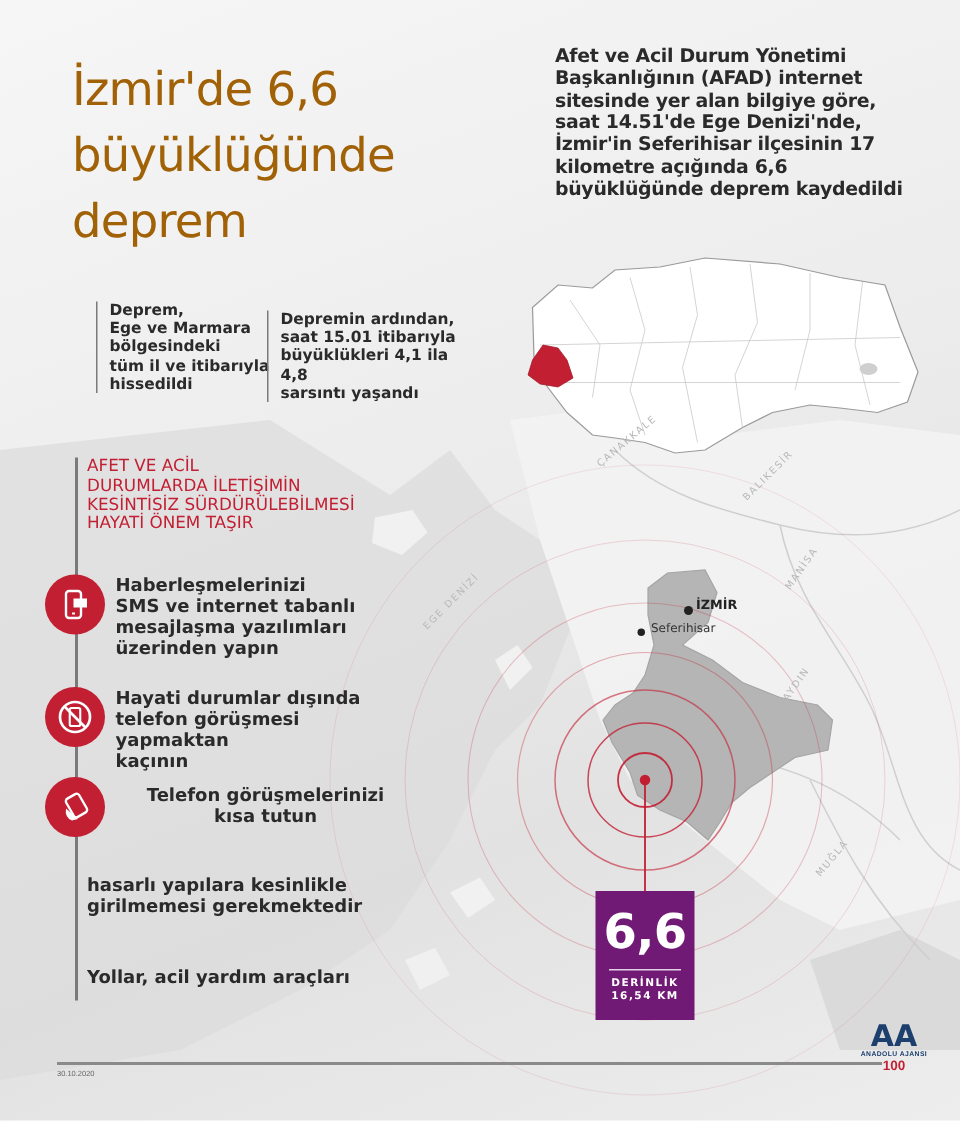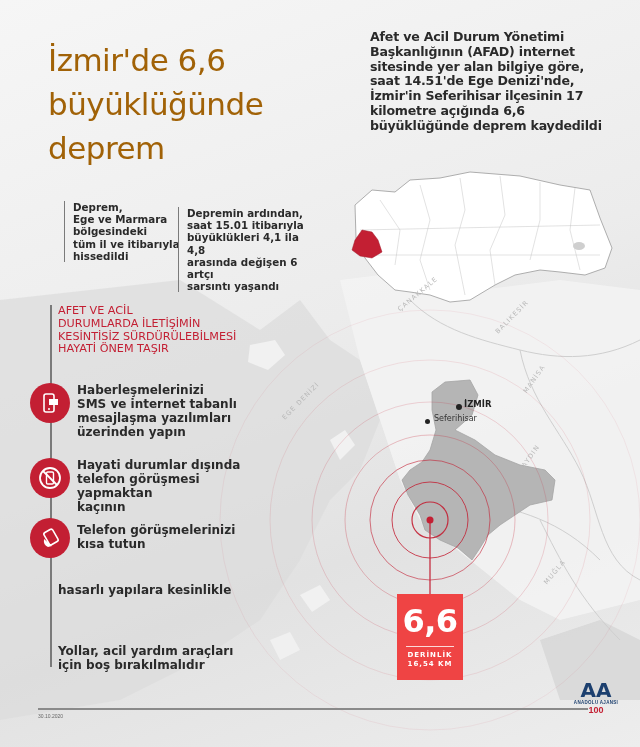--- a/index.html
+++ b/index.html
@@ -58,21 +58,21 @@
     left: 58px; width: 230px;
     font-size: 12px; line-height: 14px; color: #2a2a2a; font-weight: 600;
     font-family: "DejaVu Sans", sans-serif;
   }
 
   .footer-line { left: 38px; top: 708px; width: 550px; height: 1.5px; background: #8a8a8a; }
   .date { left: 38px; top: 713px; font-size: 5px; color: #666; }
 
   .mag-box {
     left: 397px; top: 594px; width: 66px; height: 86px;
-    background: #ef4444; color: #fff; text-align: center;
+    background: #701a75; color: #fff; text-align: center;
   }
   .mag-value { font-size: 32px; font-weight: 700; line-height: 34px; margin-top: 10px; letter-spacing: -0.5px; font-family: "DejaVu Sans", sans-serif; }
   .mag-sep { width: 48px; height: 1px; background: rgba(255,255,255,0.8); margin: 8px auto 4px; }
   .mag-label { font-size: 7px; font-weight: 700; letter-spacing: 1px; line-height: 9px; font-family: "DejaVu Sans", sans-serif; }
 
   .city-label { font-size: 8.5px; color: #222; font-family: "DejaVu Sans", sans-serif; white-space: nowrap; }
   .city-izmir { left: 490px; top: 397px; font-weight: 700; }
   .city-sef { left: 434px; top: 414px; color: #333; font-size: 8px; }
   .dot { width: 6px; height: 6px; border-radius: 50%; background: #222; }
 
@@ -144,21 +144,20 @@
   <div>Deprem,</div>
   <div>Ege ve Marmara</div>
   <div>bölgesindeki</div>
   <div>tüm il ve itibarıyla</div>
   <div>hissedildi</div>
 </div>
 <div class="abs fact fact2">
   <div>Depremin ardından,</div>
   <div>saat 15.01 itibarıyla</div>
   <div>büyüklükleri 4,1 ila 4,8</div>
-  <div>arasında değişen 6 artçı</div>
   <div>sarsıntı yaşandı</div>
 </div>
 
 <div class="abs tips-line"></div>
 <div class="abs tips-title">
   <div>AFET VE ACİL</div>
   <div>DURUMLARDA İLETİŞİMİN</div>
   <div>KESİNTİSİZ SÜRDÜRÜLEBİLMESİ</div>
   <div>HAYATİ ÖNEM TAŞIR</div>
 </div>
@@ -189,31 +188,31 @@
   <div>telefon görüşmesi yapmaktan</div>
   <div>kaçının</div>
 </div>
 
 <div class="abs tip-icon" style="top:518px;">
   <svg width="22" height="22" viewBox="0 0 22 22">
       <rect x="7" y="3" width="10" height="14" rx="2" transform="rotate(-30 12 10)" fill="none" stroke="#fff" stroke-width="1.6"></rect>
       <path d="M5 12 Q4 18 9 20 L13 19" fill="#fff"></path>
     </svg>
 </div>
-<div class="abs tip" style="top:523px;">
+<div class="abs tip" style="top:523px;text-align:center;">
   <div>Telefon görüşmelerinizi</div>
   <div>kısa tutun</div>
 </div>
 
 <div class="abs plain" style="top:583px;">
   <div>hasarlı yapılara kesinlikle</div>
+  <div>girilmemesi gerekmektedir</div>
 </div>
 <div class="abs plain" style="top:644px;">
   <div>Yollar, acil yardım araçları</div>
-  <div>için boş bırakılmalıdır</div>
 </div>
 
 <div class="abs region-label" style="left:393px;top:290px;transform:rotate(-40deg);">ÇANAKKALE</div>
 <div class="abs region-label" style="left:490px;top:313px;transform:rotate(-45deg);">BALIKESİR</div>
 <div class="abs region-label" style="left:518px;top:375px;transform:rotate(-55deg);">MANİSA</div>
 <div class="abs region-label" style="left:518px;top:452px;transform:rotate(-55deg);">AYDIN</div>
 <div class="abs region-label" style="left:540px;top:568px;transform:rotate(-50deg);">MUĞLA</div>
 <div class="abs region-label" style="left:276px;top:397px;transform:rotate(-45deg);">EGE DENİZİ</div>
 
 <div class="abs dot" style="left:456px;top:404px;"></div>

